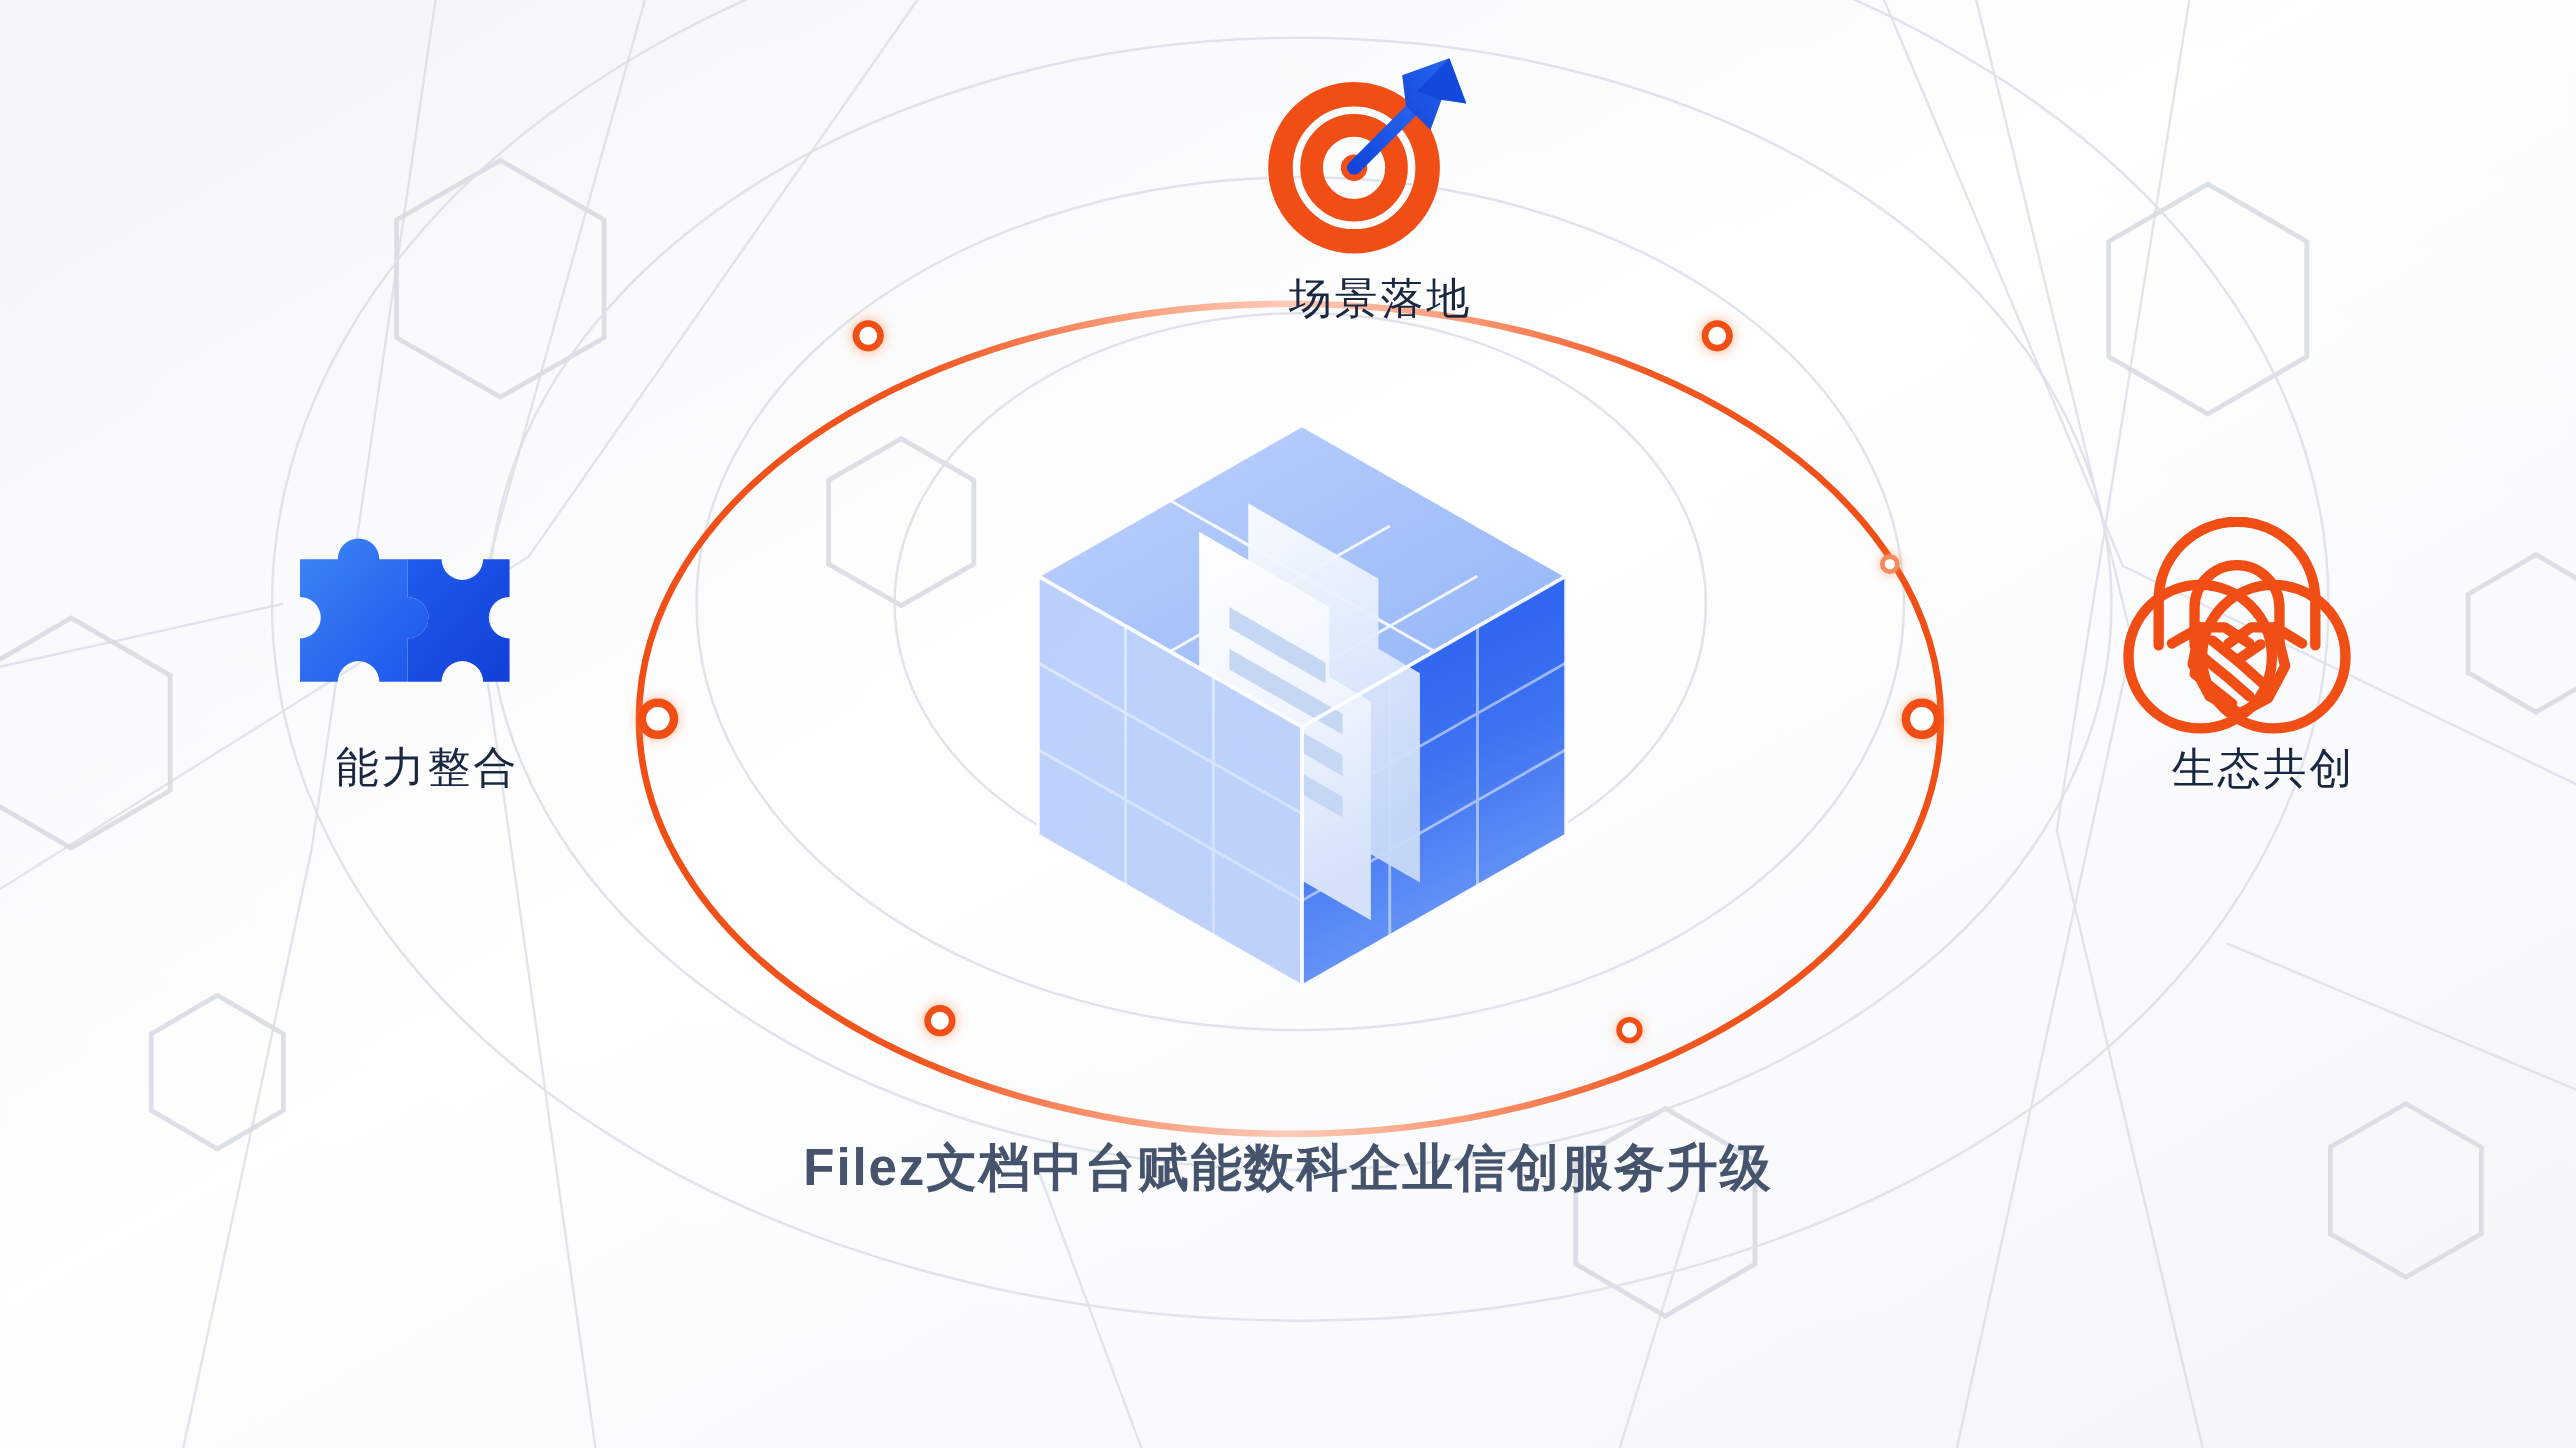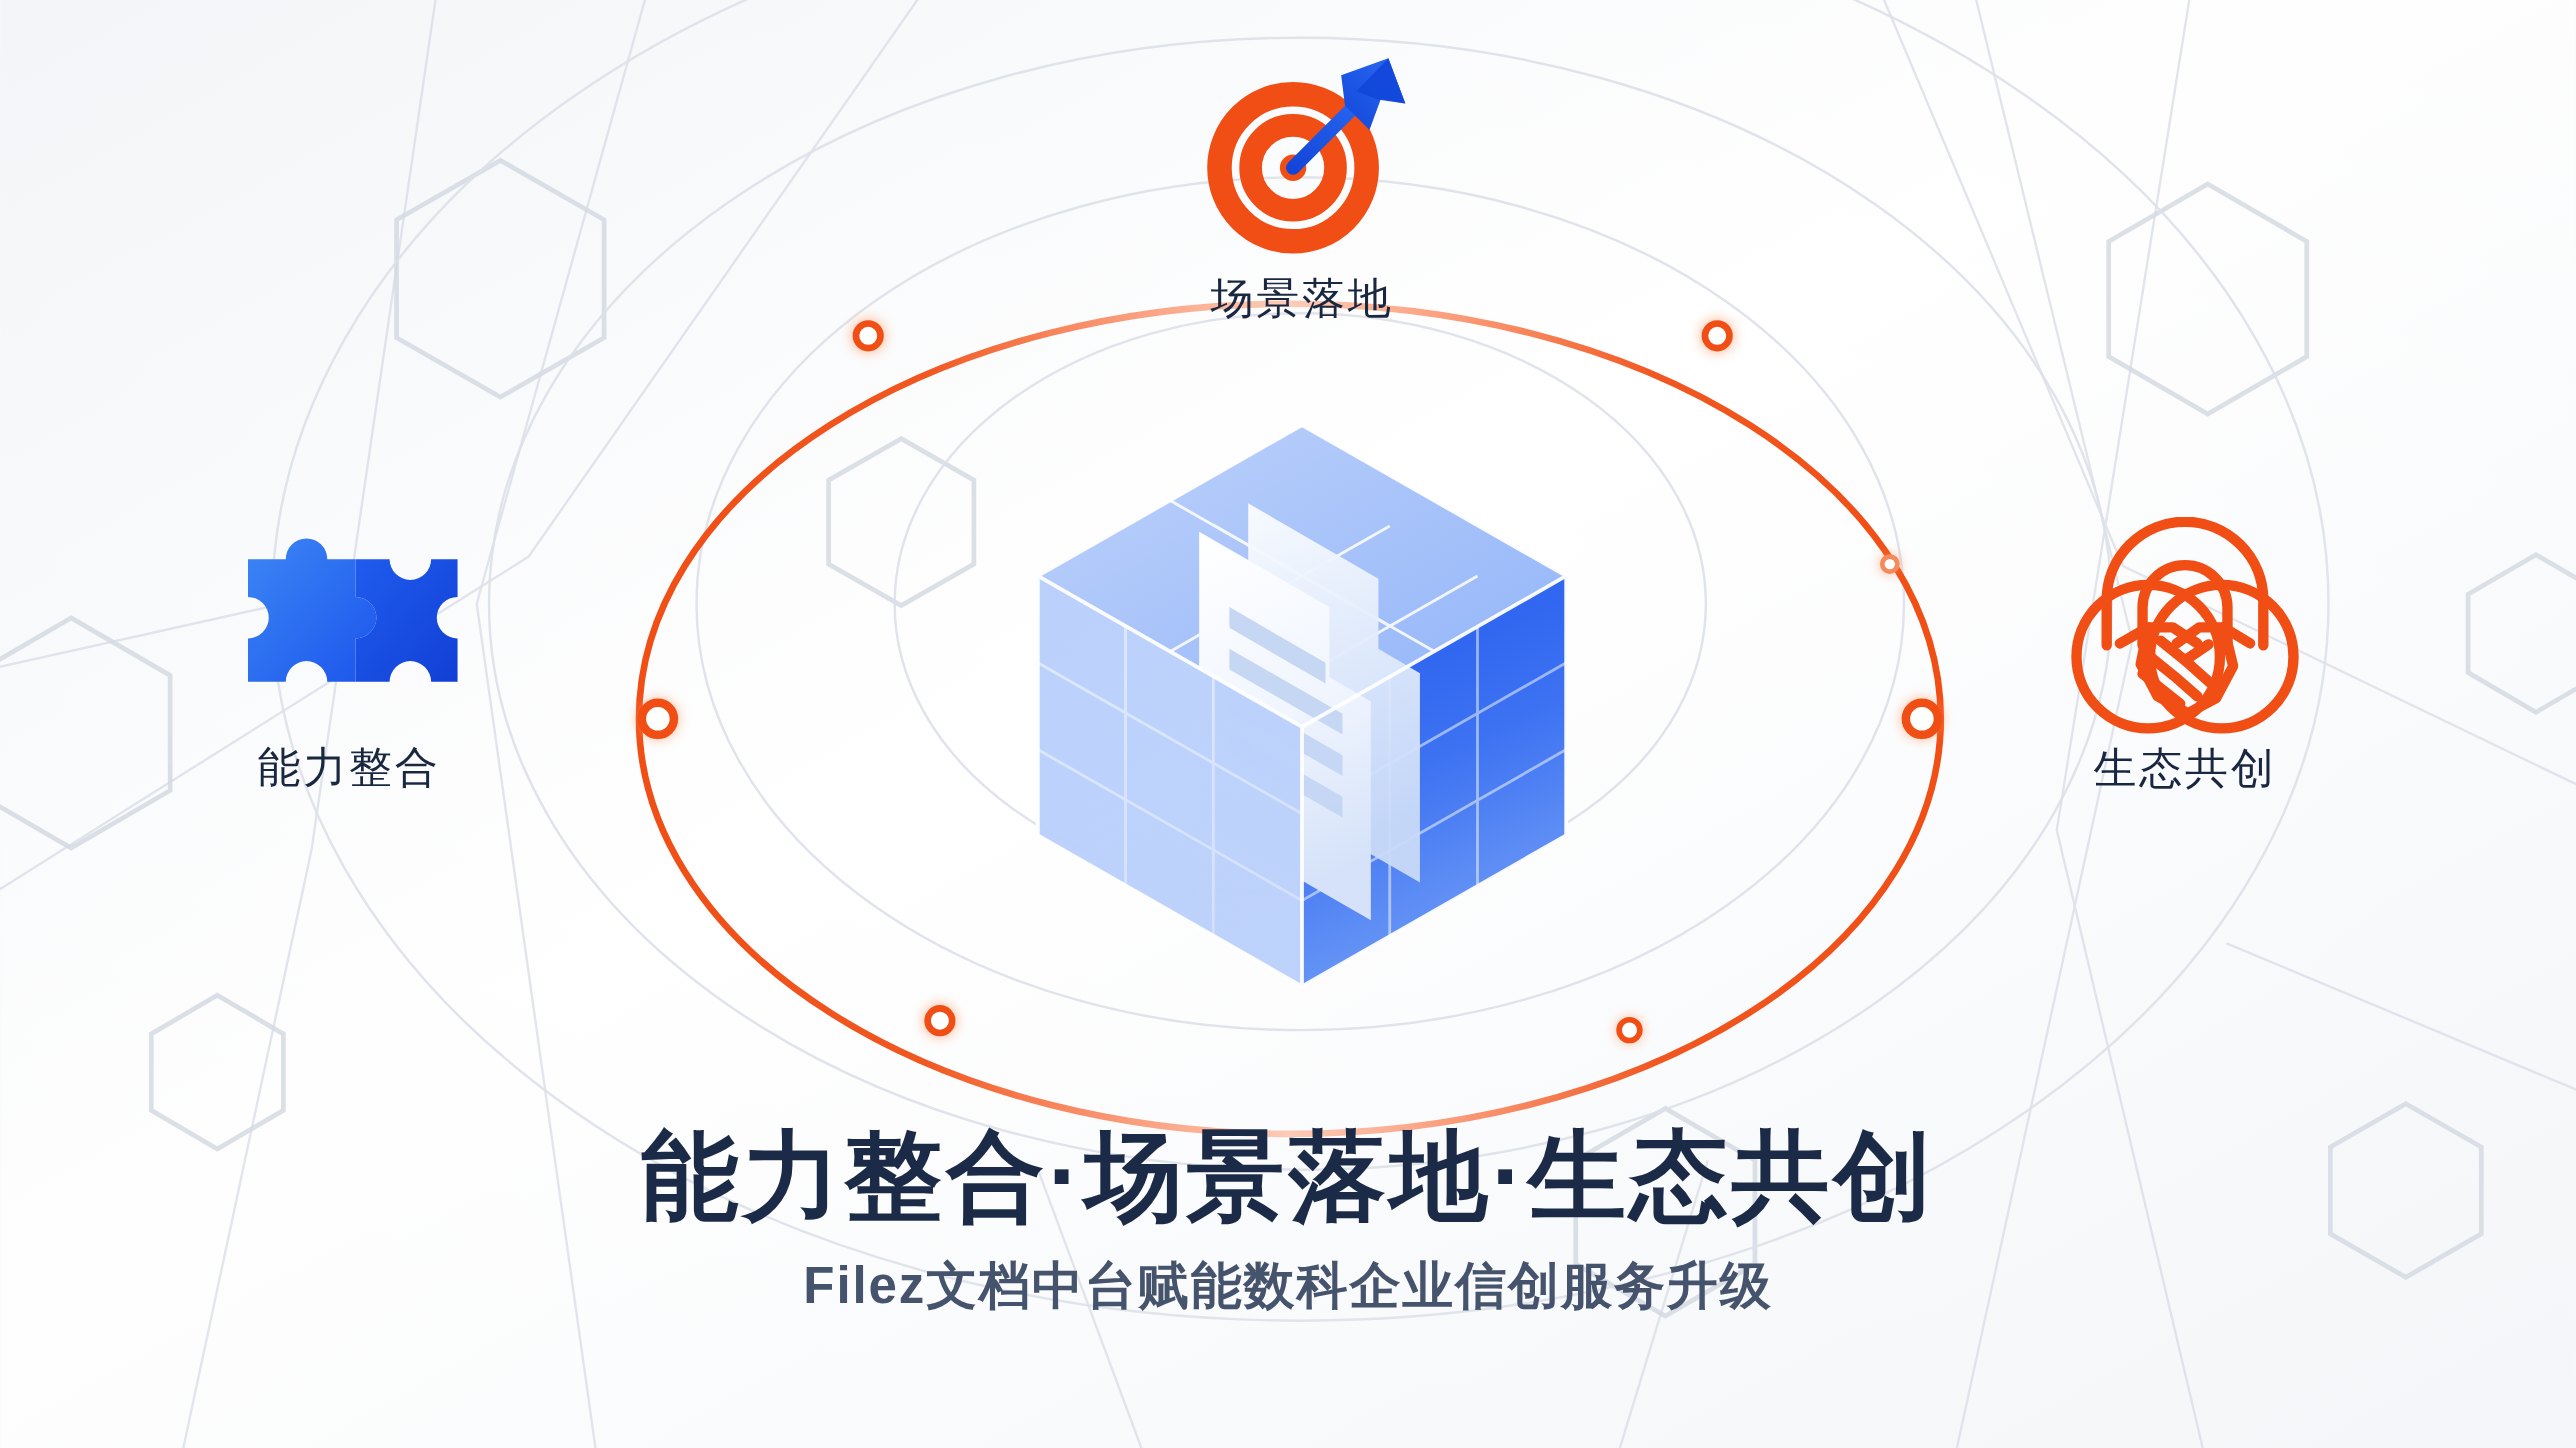--- a/index.html
+++ b/index.html
@@ -26,21 +26,21 @@
     width: 2576px;
     height: 1448px;
     pointer-events: none;
   }
 
   
   .node {
     position: absolute;
     display: flex;
     flex-direction: column;
-    align-items: center;
+    align-items: flex-end;
   }
   .node-art {
     position: relative;
     display: block;
   }
   .node-label {
     margin-top: 5.7px;
     font-size: 43px;
     letter-spacing: 2.8px;
     color: #1a2740;
@@ -370,18 +370,17 @@
           <path d="M 88 148 L 114 169 L 138 190"></path>
           <path d="M 80 166 L 100 182 L 120 198"></path>
           <path d="M 125 152 L 150 135"></path>
         </g>
       </svg>
     </div>
     <div class="node-label">生态共创</div>
   </div>
 
   <div id="headline">
-    <h1 id="title-main">能力整合·场景落地·生态共创</h1>
     <p id="title-sub">Filez文档中台赋能数科企业信创服务升级</p>
   </div>
 
 </div>
 
 
 </body></html>

